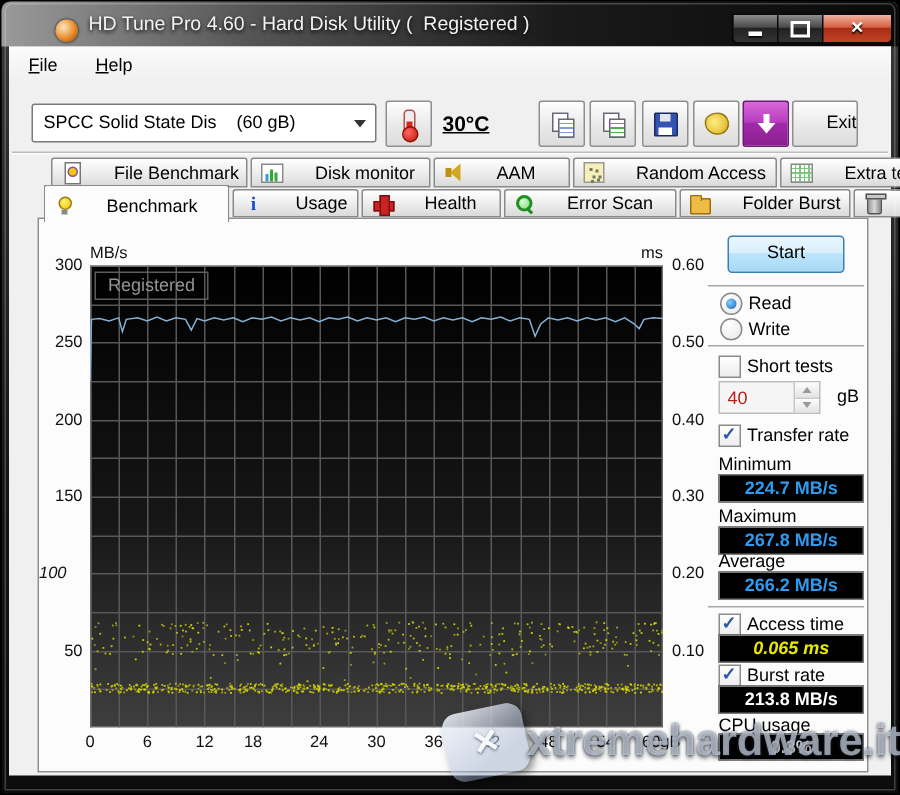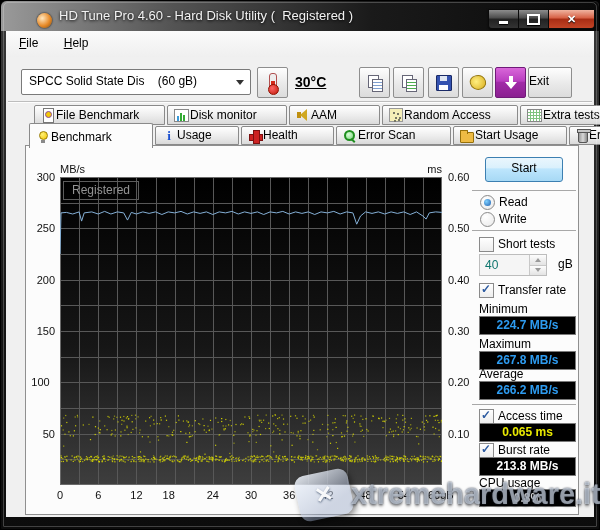--- a/index.html
+++ b/index.html
@@ -33,21 +33,21 @@
   .tbsep{position:absolute;left:2px;right:2px;top:70px;height:0;border-top:1px solid #bdbdbd;border-bottom:1px solid #fdfdfd;}
   .combo{position:absolute;left:15px;top:38px;width:228px;height:24px;background:#fff;border:1px solid #7a7a7a;
          border-radius:2px;}
   .combo-text{position:absolute;left:7px;top:4px;white-space:pre;}
   .combo-arrow{position:absolute;right:6px;top:10px;width:0;height:0;border-left:4px solid transparent;
                border-right:4px solid transparent;border-top:5px solid #333;}
   .tbtn{position:absolute;top:36px;width:29px;height:29px;border:1px solid #8e8e8e;border-radius:2px;
         background:linear-gradient(#fefefe,#e9e9e9 55%,#dcdcdc);display:flex;align-items:center;justify-content:center;}
   .temp-text{position:absolute;left:289px;top:43px;font-size:14px;font-weight:bold;text-decoration:underline;}
   .exit-btn{position:absolute;left:522px;top:36px;width:42px;height:29px;border:1px solid #8e8e8e;border-radius:2px;
-            background:linear-gradient(#fefefe,#e9e9e9 55%,#dcdcdc);text-align:left;line-height:27px;}
+            background:linear-gradient(#fefefe,#e9e9e9 55%,#dcdcdc);text-align:right;line-height:27px;}
   
   .thermo{position:relative;width:6px;height:17px;background:#eee;border:1px solid #b05050;border-radius:3px;}
   .thermo::before{content:"";position:absolute;left:1px;right:1px;bottom:1px;height:9px;background:#d42a1a;}
   .thermo::after{content:"";position:absolute;left:-2px;bottom:-4px;width:9px;height:9px;border-radius:50%;
                  background:radial-gradient(circle at 35% 35%,#f66,#c01808);border:1px solid #901000;}
   .ic-pages{position:relative;width:16px;height:16px;}
   .ic-pages::before{content:"";position:absolute;left:1px;top:0;width:9px;height:11px;background:#fff;border:1px solid #667;}
   .ic-pages::after{content:"";position:absolute;left:5px;top:4px;width:9px;height:11px;border:1px solid #667;
      background:repeating-linear-gradient(#fff 0 2px,#7fa0d0 2px 3px);}
   .ic-pages.green::after{background:repeating-linear-gradient(#fff 0 2px,#4fae4f 2px 3px);}
@@ -58,21 +58,21 @@
            border:1px solid #96780e;border-radius:45% 55% 50% 60%;transform:rotate(-15deg);}
   .tbtn.purple{background:linear-gradient(#d967d9,#b club 45%,#a12aa8 50%,#8a2090);border-color:#6f1a78;}
   .ic-darr{position:relative;width:14px;height:14px;}
   .ic-darr::before{content:"";position:absolute;left:5px;top:0;width:4px;height:6px;background:#fff;}
   .ic-darr::after{content:"";position:absolute;left:1px;top:6px;width:0;height:0;
      border-left:6px solid transparent;border-right:6px solid transparent;border-top:7px solid #fff;}
   
   .tabrow{position:absolute;display:flex;}
   .row1{left:28px;top:74px;height:20px;}
   .row2{left:23px;top:95px;height:19px;}
-  .tab{display:flex;align-items:center;gap:1px;padding:0 6px;margin-right:2px;border:1px solid #8a8a8a;
+  .tab{display:flex;align-items:center;gap:21px;padding:0 6px;margin-right:2px;border:1px solid #8a8a8a;
        border-radius:2px 2px 0 0;background:linear-gradient(#fff,#ececec 55%,#dadada);font-size:12px;white-space:nowrap;}
   .tab.active{background:#fcfcfc;border-bottom:none;height:22px;margin-top:-3px;z-index:5;position:relative;padding-top:2px;}
   .tlabel{padding-bottom:1px;}
   
   .ticon{display:inline-block;position:relative;width:14px;height:14px;flex:0 0 auto;}
   .t-filebench::before{content:"";position:absolute;left:2px;top:0;width:9px;height:13px;background:#fff;border:1px solid #777;}
   .t-filebench::after{content:"";position:absolute;left:4px;top:3px;width:5px;height:5px;border-radius:50%;
       background:#f2c80a;border:1px solid #8a4a9a;}
   .t-bulb::before{content:"";position:absolute;left:3px;top:1px;width:7px;height:7px;border-radius:50%;
       background:radial-gradient(circle at 35% 35%,#fff176,#f2c400);border:1px solid #9a7d00;}
@@ -113,21 +113,21 @@
       background:linear-gradient(#eaf6fd,#d9f0fc 45%,#bee6fd 46%,#a7d9f5);text-align:center;line-height:21px;}
   .psep{position:absolute;left:446px;width:104px;border-top:1px solid #a8a8a8;}
   .plabel{position:absolute;font-size:12px;white-space:nowrap;}
   .radio{position:absolute;width:13px;height:13px;border-radius:50%;border:1px solid #8a8a8a;
          background:radial-gradient(circle at 35% 30%,#fff,#e8e8e8);}
   .radio.on::after{content:"";position:absolute;left:3px;top:3px;width:7px;height:7px;border-radius:50%;
          background:radial-gradient(circle at 35% 35%,#7fd0ff,#1f5fae);}
   .checkbox{position:absolute;width:13px;height:13px;border:1px solid #8a8a8a;background:linear-gradient(#fff,#ededed);}
   .checkbox.on::after{content:"✓";position:absolute;left:1px;top:-2px;color:#2c5aa0;font-weight:bold;font-size:12px;}
   .spinner{position:absolute;left:453px;top:108px;width:66px;height:20px;border:1px solid #bdbdbd;background:#f5f5f5;}
-  .spin-val{position:absolute;left:5px;top:3px;color:#0f766e;}
+  .spin-val{position:absolute;left:5px;top:3px;color:#b91c1c;}
   .spin-btns{position:absolute;right:0;top:0;bottom:0;width:16px;border-left:1px solid #c8c8c8;display:flex;flex-direction:column;}
   .spin-b{flex:1;background:linear-gradient(#fdfdfd,#e3e3e3);display:flex;align-items:center;justify-content:center;}
   .spin-b:first-child{border-bottom:1px solid #c8c8c8;}
   .tri-up{width:0;height:0;border-left:3px solid transparent;border-right:3px solid transparent;border-bottom:4px solid #9a9a9a;}
   .tri-dn{width:0;height:0;border-left:3px solid transparent;border-right:3px solid transparent;border-top:4px solid #9a9a9a;}
   .vbox{position:absolute;left:453px;width:95px;height:17px;background:#000;border:1px solid #7a7a7a;
         font-weight:bold;font-size:12px;text-align:center;line-height:16px;}
   .vbox.blue{color:#2d9bf0}.vbox.yellow{color:#e9e900}.vbox.white{color:#fff}
   
   .watermark{position:absolute;left:0;top:0;width:600px;height:530px;pointer-events:none;z-index:40;}
@@ -226,21 +226,21 @@
       <div class="tab" style="width:79px">
         <span class="ticon t-health"></span>
         <span class="tlabel">Health</span>
       </div>
       <div class="tab" style="width:101px">
         <span class="ticon t-scan"></span>
         <span class="tlabel">Error Scan</span>
       </div>
       <div class="tab" style="width:100px">
         <span class="ticon t-folder"></span>
-        <span class="tlabel">Start Usage</span>
+        <span class="tlabel">Folder Burst</span>
       </div>
       <div class="tab" style="width:73px">
         <span class="ticon t-trash"></span>
         <span class="tlabel">Erase</span>
       </div>
     </div>
 
     <div class="page">
       <div class="axis-unit" style="left:34px;top:17px;">MB/s</div>
       <div class="axis-unit" style="left:386px;top:17px;width:30px;text-align:right;">ms</div>
@@ -1266,21 +1266,21 @@
             <rect x="231.5" y="267.7" width="1.2" height="1.2" fill="#d9d900" opacity="0.96"></rect>
             <polyline points="0.0,77.0 1.0,35.9 6.4,35.4 12.7,37.0 19.1,34.9 21.6,44.1 24.2,35.9 31.8,34.9 38.2,37.0 44.6,34.4 50.9,37.0 57.3,34.9 63.7,35.9 67.5,43.1 71.3,35.4 76.4,37.0 82.8,34.9 89.1,36.4 95.5,34.9 101.9,37.5 108.2,34.9 114.6,35.9 121.0,34.4 127.3,37.0 133.7,34.9 140.1,36.4 146.4,34.9 152.8,37.5 159.2,34.9 165.5,35.9 171.9,34.4 178.3,37.0 184.6,34.9 191.0,36.4 197.4,34.9 203.7,37.5 210.1,34.9 216.5,35.9 222.8,34.4 229.2,37.0 235.6,34.9 241.9,36.4 248.3,34.9 254.7,37.5 261.0,34.9 267.4,35.9 273.8,34.4 280.1,37.0 286.5,34.9 292.9,35.9 296.7,47.2 300.5,39.0 305.6,34.9 312.0,36.4 318.3,34.9 324.7,37.0 331.1,34.9 337.4,36.4 343.8,34.9 350.2,37.5 356.5,34.9 362.9,39.0 366.1,42.1 369.3,35.9 375.6,34.9 382.0,35.4" fill="none" stroke="#85b1d8" stroke-width="1"></polyline>
           </svg>
       </div>
       <div class="registered">Registered</div>
       <div id="axis-layer" style="position:absolute;inset:0;pointer-events:none;">
           <div class="axlbl" style="left: 0px; top: 25px; width: 29px; text-align: right;">300</div>
           <div class="axlbl" style="left: 0px; top: 76.3333px; width: 29px; text-align: right;">250</div>
           <div class="axlbl" style="left: 0px; top: 127.667px; width: 29px; text-align: right;">200</div>
           <div class="axlbl" style="left: 0px; top: 179px; width: 29px; text-align: right;">150</div>
-          <div class="axlbl" style="left: 0px; top: 230.333px; width: 29px; text-align: center;">100</div>
+          <div class="axlbl" style="left: 0px; top: 230.333px; width: 29px; text-align: left; font-style: italic;">100</div>
           <div class="axlbl" style="left: 0px; top: 281.667px; width: 29px; text-align: right;">50</div>
           <div class="axlbl" style="left: 422px; top: 25px; width: 34px;">0.60</div>
           <div class="axlbl" style="left: 422px; top: 76.3333px; width: 34px;">0.50</div>
           <div class="axlbl" style="left: 422px; top: 127.667px; width: 34px;">0.40</div>
           <div class="axlbl" style="left: 422px; top: 179px; width: 34px;">0.30</div>
           <div class="axlbl" style="left: 422px; top: 230.333px; width: 34px;">0.20</div>
           <div class="axlbl" style="left: 422px; top: 281.667px; width: 34px;">0.10</div>
           <div class="axlbl" style="left: 22px; top: 343px; width: 24px; text-align: center;">0</div>
           <div class="axlbl" style="left: 60.2px; top: 343px; width: 24px; text-align: center;">6</div>
           <div class="axlbl" style="left: 98.4px; top: 343px; width: 24px; text-align: center;">12</div>
@@ -1324,21 +1324,21 @@
       <span class="plabel" style="left:453px;top:156px;">Minimum</span>
       <div class="vbox blue" style="top:170px;">224.7 MB/s</div>
       <span class="plabel" style="left:453px;top:191px;">Maximum</span>
       <div class="vbox blue" style="top:205px;">267.8 MB/s</div>
       <span class="plabel" style="left:453px;top:221px;">Average</span>
       <div class="vbox blue" style="top:235px;">266.2 MB/s</div>
       <div class="psep" style="top:258px;"></div>
 
       <span class="checkbox on" style="left:453px;top:263px;"></span>
       <span class="plabel" style="left:472px;top:263px;">Access time</span>
-      <div class="vbox yellow" style="top:277px;">0.065 ms</div>
+      <div class="vbox yellow" style="top:277px;font-style:italic;">0.065 ms</div>
 
       <span class="checkbox on" style="left:453px;top:297px;"></span>
       <span class="plabel" style="left:472px;top:297px;">Burst rate</span>
       <div class="vbox white" style="top:311px;">213.8 MB/s</div>
 
       <span class="plabel" style="left:453px;top:330px;">CPU usage</span>
       <div class="vbox white" style="top:343px;height:16px;">0.8%</div>
     </div>
   </div>
   <div class="frame-hl"></div>

